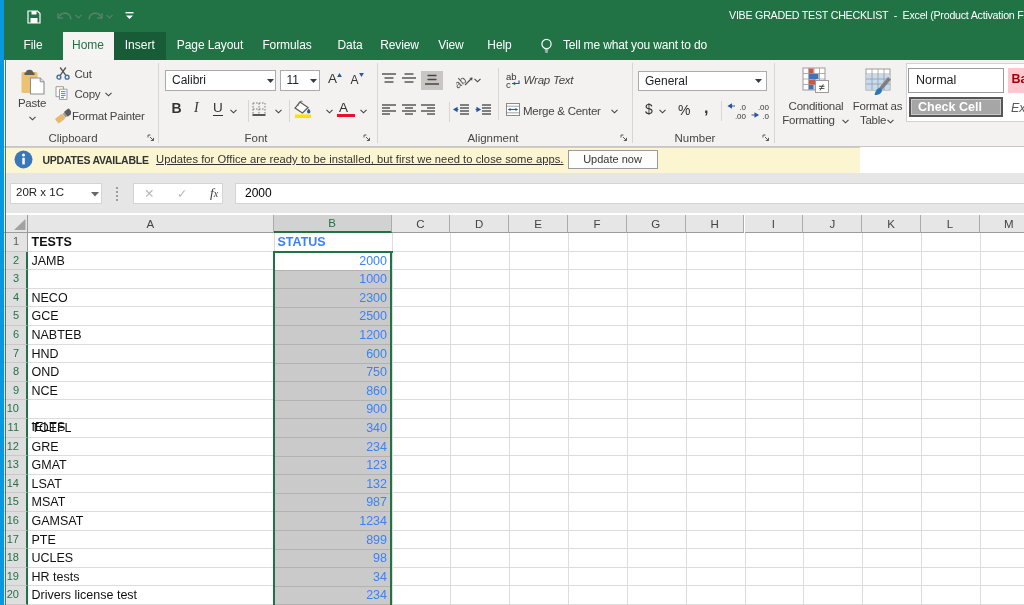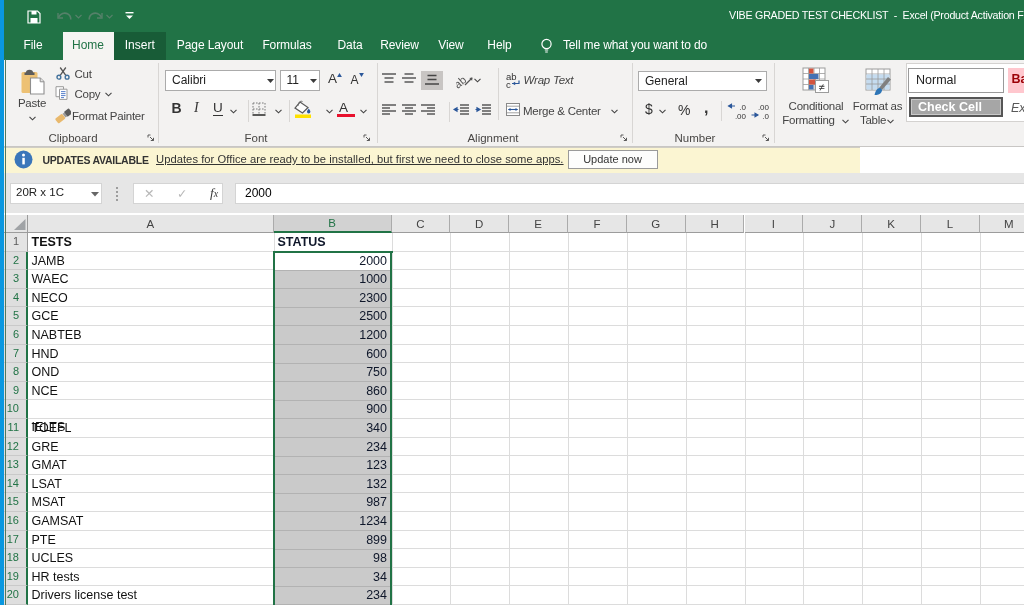--- a/index.html
+++ b/index.html
@@ -25,21 +25,21 @@
   #fband { left:4px; top:172.5px; width:1020px; height:42px; background:#e6e6e6; }
   #namebox { position:absolute; left:6px; top:10.5px; width:92px; height:21px; background:#fff; border:1px solid #d4d4d4; }
   #fxpanel { position:absolute; left:128.5px; top:10.5px; width:90px; height:21px; background:#fff; border:1px solid #d4d4d4; }
   #finput { position:absolute; left:231px; top:10.5px; width:789px; height:21px; background:#fff; border:1px solid #d4d4d4; border-right:none; }
   
   #sheet { left:4px; top:213px; width:1020px; height:392px; background:#fff; }
   .colhdr { position:absolute; top:1.5px; height:18.5px; background:#e6e6e6; color:#444; font-size:11.5px; text-align:center; line-height:18px; border-right:1px solid #ababab; border-bottom:1px solid #9c9c9c; }
   .rowhdr { position:absolute; left:0; width:24px; background:#e4e4e4; color:#5a5a5a; font-size:11px; text-align:right; padding-right:8px; border-bottom:1px solid #c9c9c9; border-right:1px solid #9c9c9c; }
   .rowhdr.sel { background:#dedede; color:#217346; border-right:2px solid #217346; padding-right:7px; }
   .cellA { position:absolute; left:24px; width:245.5px; padding-left:3.5px; font-size:12.5px; color:#111; }
-  .cellB { position:absolute; left:269.5px; width:114px; padding-right:0.5px; font-size:12.5px; color:#0f172a; text-align:right; }
+  .cellB { position:absolute; left:269.5px; width:114px; padding-right:0.5px; font-size:12.5px; color:#3b82f6; text-align:right; }
   .vline { position:absolute; top:20px; width:1px; height:372px; background:#dcdcdc; }
 </style>
 </head>
 <body>
 <div id="stage">
   <div id="bluebar" class="abs"></div>
   <div id="titlebar" class="abs">
 
     <svg class="abs" style="left:23px;top:9.5px" width="14" height="14" viewBox="0 0 14 14">
       <path d="M1 1 H10.5 L13 3.5 V13 H1 Z" fill="none" stroke="#fff" stroke-width="1.2"></path>
@@ -386,21 +386,20 @@
     <div class="rowhdr sel" style="top:243.2px;height:18.6px;line-height:17.6px;">13</div>
     <div class="rowhdr sel" style="top:261.8px;height:18.6px;line-height:17.6px;">14</div>
     <div class="rowhdr sel" style="top:280.4px;height:18.6px;line-height:17.6px;">15</div>
     <div class="rowhdr sel" style="top:299.0px;height:18.6px;line-height:17.6px;">16</div>
     <div class="rowhdr sel" style="top:317.6px;height:18.6px;line-height:17.6px;">17</div>
     <div class="rowhdr sel" style="top:336.2px;height:18.6px;line-height:17.6px;">18</div>
     <div class="rowhdr sel" style="top:354.8px;height:18.6px;line-height:17.6px;">19</div>
     <div class="rowhdr sel" style="top:373.4px;height:18.6px;line-height:17.6px;">20</div>
     <div class="cellA" style="top:20.0px;height:18.6px;line-height:18.6px;font-weight:bold;">TESTS</div>
     <div class="cellA" style="top:38.6px;height:18.6px;line-height:18.6px;">JAMB</div>
-    <div class="cellA" style="top:57.2px;height:18.6px;line-height:18.6px;">WAEC</div>
     <div class="cellA" style="top:75.8px;height:18.6px;line-height:18.6px;">NECO</div>
     <div class="cellA" style="top:94.4px;height:18.6px;line-height:18.6px;">GCE</div>
     <div class="cellA" style="top:113.0px;height:18.6px;line-height:18.6px;">NABTEB</div>
     <div class="cellA" style="top:131.6px;height:18.6px;line-height:18.6px;">HND</div>
     <div class="cellA" style="top:150.2px;height:18.6px;line-height:18.6px;">OND</div>
     <div class="cellA" style="top:168.8px;height:18.6px;line-height:18.6px;">NCE</div>
     <div class="cellA" style="top:205px;height:18.6px;line-height:18.6px;">IELTS</div>
     <div class="cellA" style="top:206.0px;height:18.6px;line-height:18.6px;">TOEFL</div>
     <div class="cellA" style="top:224.6px;height:18.6px;line-height:18.6px;">GRE</div>
     <div class="cellA" style="top:243.2px;height:18.6px;line-height:18.6px;">GMAT</div>

